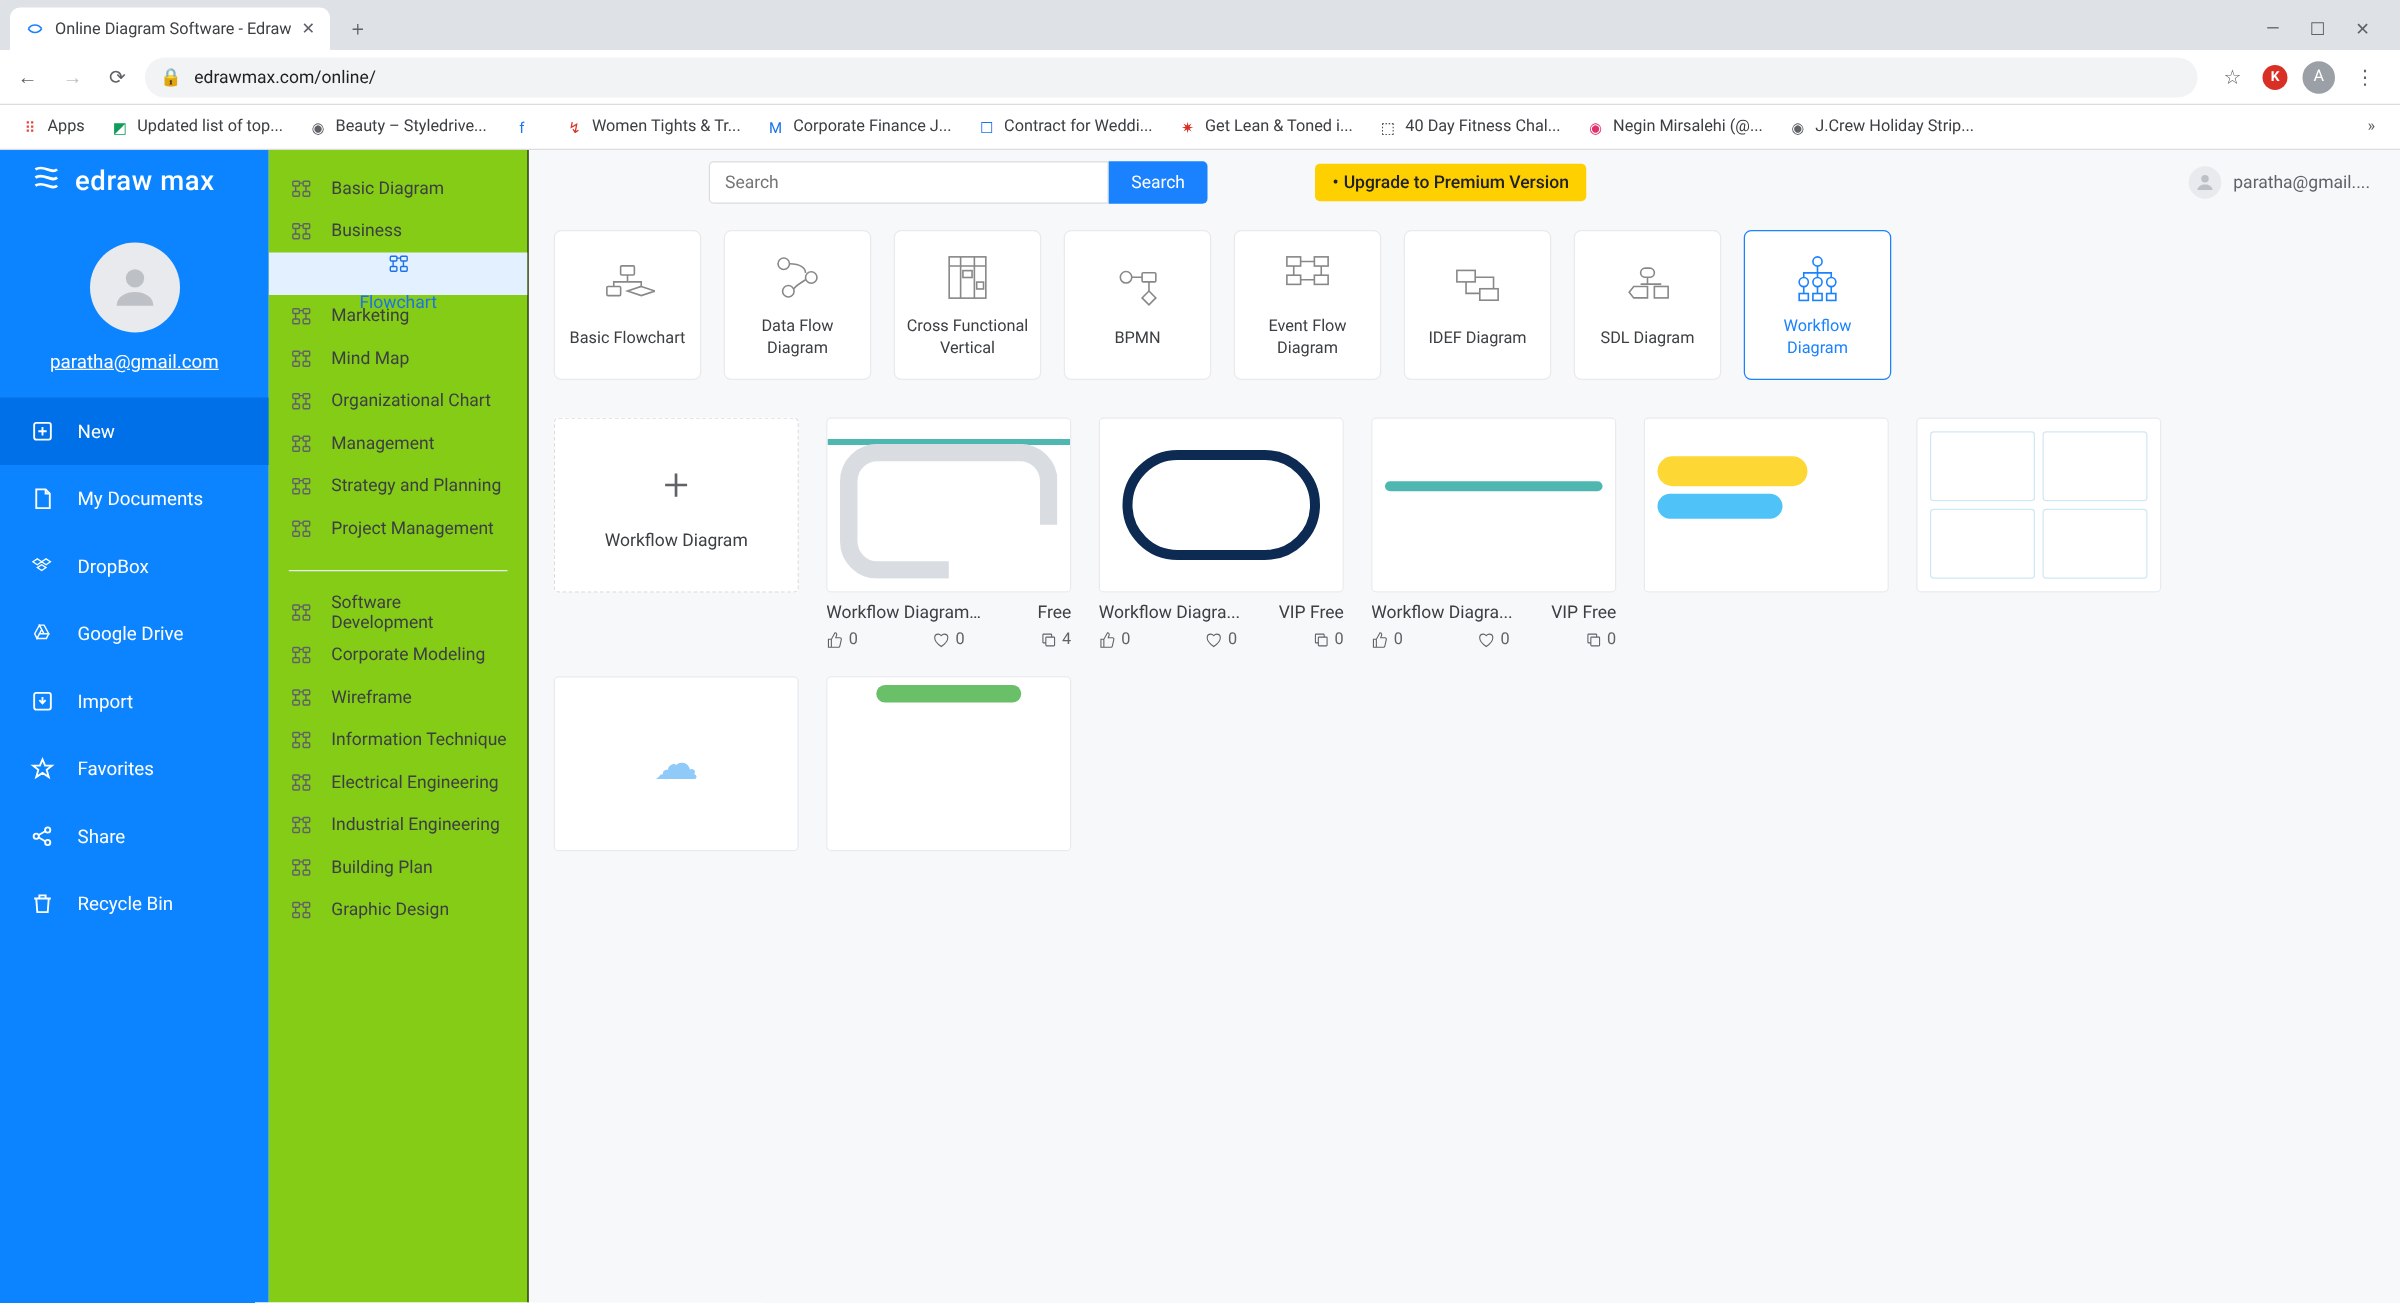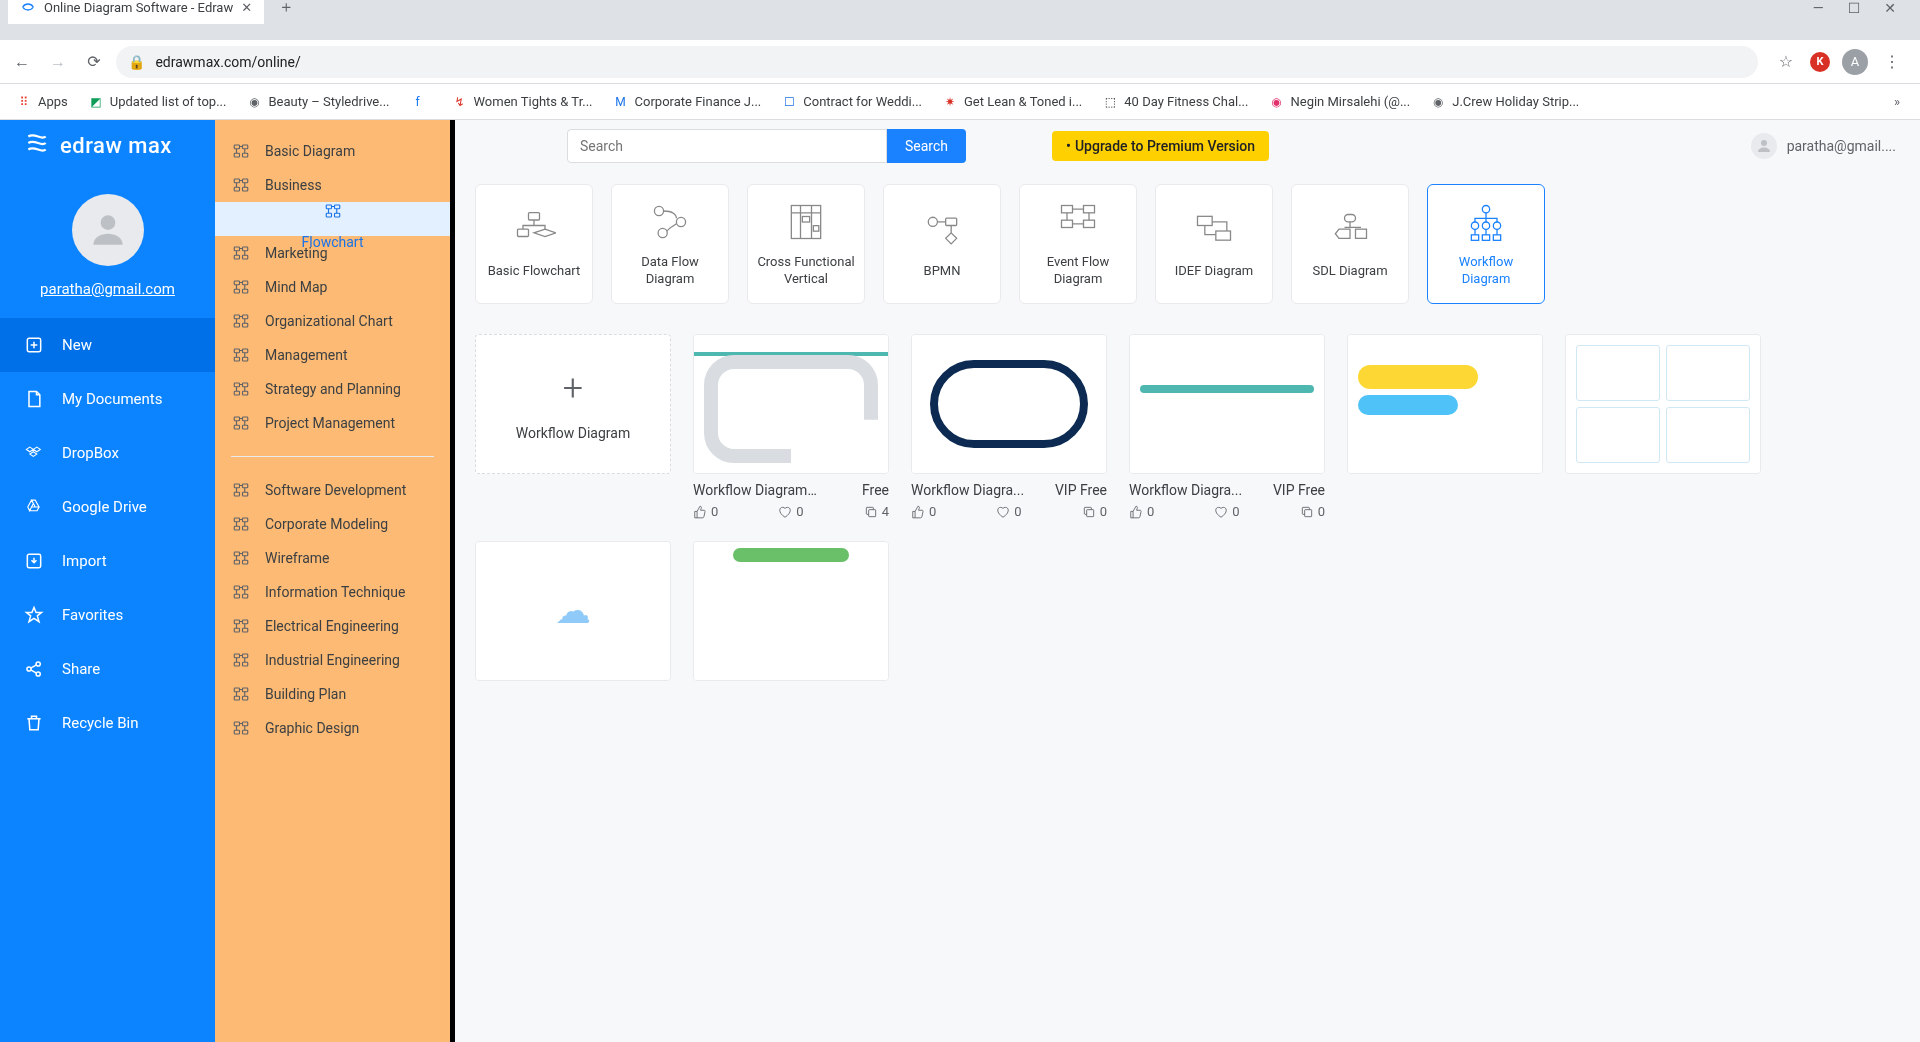--- a/index.html
+++ b/index.html
@@ -1,20 +1,20 @@
 <!DOCTYPE html>
 <html><head>
 <meta charset="utf-8">
 <style>
 * { margin: 0; padding: 0; box-sizing: border-box; font-family: -apple-system, BlinkMacSystemFont, "Segoe UI", Roboto, Arial, sans-serif; }
 body { width: 1920px; height: 1042px; overflow: hidden; background: #fff; }
 
 
 .browser-chrome { background: #dee1e6; }
-.tab-bar { height: 40px; display: flex; align-items: flex-end; padding: 16px 8px; }
+.tab-bar { height: 40px; display: flex; align-items: flex-end; padding: 0 8px; }
 .tab { background: #fff; height: 34px; display: flex; align-items: center; padding: 0 12px; border-radius: 8px 8px 0 0; gap: 8px; min-width: 240px; font-size: 13px; color: #3c4043; }
 .tab .favicon { width: 16px; height: 16px; display: flex; align-items: center; justify-content: center; color: #1a73e8; }
 .tab-close { color: #5f6368; cursor: pointer; margin-left: auto; }
 .new-tab { width: 28px; height: 28px; display: flex; align-items: center; justify-content: center; color: #5f6368; cursor: pointer; margin-left: 8px; margin-bottom: 3px; }
 .window-controls { margin-left: auto; display: flex; gap: 24px; padding: 0 16px 8px 16px; color: #5f6368; }
 .window-controls span { cursor: pointer; font-size: 14px; }
 .toolbar { background: #fff; height: 44px; display: flex; align-items: center; padding: 0 8px; gap: 8px; border-bottom: 1px solid #dadce0; }
 .toolbar .nav-btn { width: 28px; height: 28px; display: flex; align-items: center; justify-content: center; color: #5f6368; cursor: pointer; border-radius: 50%; }
 .toolbar .nav-btn.disabled { color: #bdc1c6; }
 .address-bar { flex: 1; background: #f1f3f4; border-radius: 16px; height: 32px; display: flex; align-items: center; padding: 0 12px; gap: 10px; font-size: 14px; color: #202124; }
@@ -36,32 +36,32 @@
 .profile { display: flex; flex-direction: column; align-items: center; padding: 24px 0 20px 0; }
 .profile-avatar { width: 72px; height: 72px; border-radius: 50%; background: #e8eaed; display: flex; align-items: center; justify-content: center; }
 .profile-avatar svg { width: 44px; height: 44px; fill: #bdc1c6; }
 .profile-email { margin-top: 14px; font-size: 15px; text-decoration: underline; }
 .nav-items { display: flex; flex-direction: column; }
 .nav-item { height: 54px; display: flex; align-items: center; padding: 0 24px; gap: 18px; font-size: 15px; cursor: pointer; }
 .nav-item.active { background: #0070e8; }
 .nav-item .nav-icon { width: 20px; height: 20px; display: flex; align-items: center; justify-content: center; }
 .nav-item .nav-icon svg { width: 20px; height: 20px; stroke: #fff; fill: none; stroke-width: 1.8; }
 
-.sidebar-cat { width: 240px; background: #fdba74; border-right: 5px solid #000000; overflow-y: auto; padding: 8px 0; }
+.sidebar-cat { width: 208px; background: #84cc16; border-right: 1px solid #000000; overflow-y: auto; padding: 8px 0; }
 .cat-group { padding: 6px 0; }
 .cat-divider { height: 1px; background: #e8eaed; margin: 10px 16px; }
 .cat-item { height: 34px; display: flex; align-items: center; padding: 0 16px; gap: 14px; font-size: 14px; color: #3c4043; cursor: pointer; }
 .cat-item.active { background: #e3f0ff; color: #1a73e8; flex-direction: column; }
 .cat-item .cat-icon { width: 20px; height: 20px; display: flex; align-items: center; justify-content: center; color: #5f6368; }
 .cat-item.active .cat-icon { color: #1a73e8; }
 .cat-item .cat-icon svg { width: 18px; height: 18px; stroke: currentColor; fill: none; stroke-width: 1.5; }
 
 .main { flex: 1; background: #f7f8fa; display: flex; flex-direction: column; overflow: hidden; }
 .topbar { height: 52px; display: flex; align-items: center; padding: 0 24px; gap: 16px; }
-.search-wrap { margin-left: 88px; display: flex; }
+.search-wrap { margin-left: 120px; display: flex; }
 .search-input { width: 320px; height: 34px; border: 1px solid #dadce0; border-radius: 4px 0 0 4px; padding: 0 12px; font-size: 14px; outline: none; }
 .search-btn { height: 34px; padding: 0 18px; background: #1a82ff; color: #fff; border: none; border-radius: 0 4px 4px 0; font-size: 14px; cursor: pointer; }
 .upgrade-btn { margin-left: 70px; height: 30px; padding: 0 14px; background: #ffd000; color: #202124; border: none; border-radius: 4px; font-size: 14px; font-weight: 500; cursor: pointer; display: flex; align-items: center; gap: 4px; }
 .upgrade-btn::before { content: "•"; color: #202124; }
 .user-info { margin-left: auto; display: flex; align-items: center; gap: 10px; font-size: 14px; color: #5f6368; }
 .user-ava { width: 26px; height: 26px; border-radius: 50%; background: #e8eaed; display: flex; align-items: center; justify-content: center; }
 
 .content { flex: 1; overflow-y: auto; padding: 12px 20px; }
 .type-grid { display: flex; flex-wrap: wrap; gap: 18px; margin-bottom: 30px; }
 .type-card { width: 118px; height: 120px; background: #fff; border: 1px solid #e8eaed; border-radius: 6px; display: flex; flex-direction: column; align-items: center; justify-content: center; gap: 10px; cursor: pointer; font-size: 13px; color: #3c4043; text-align: center; padding: 8px; }

